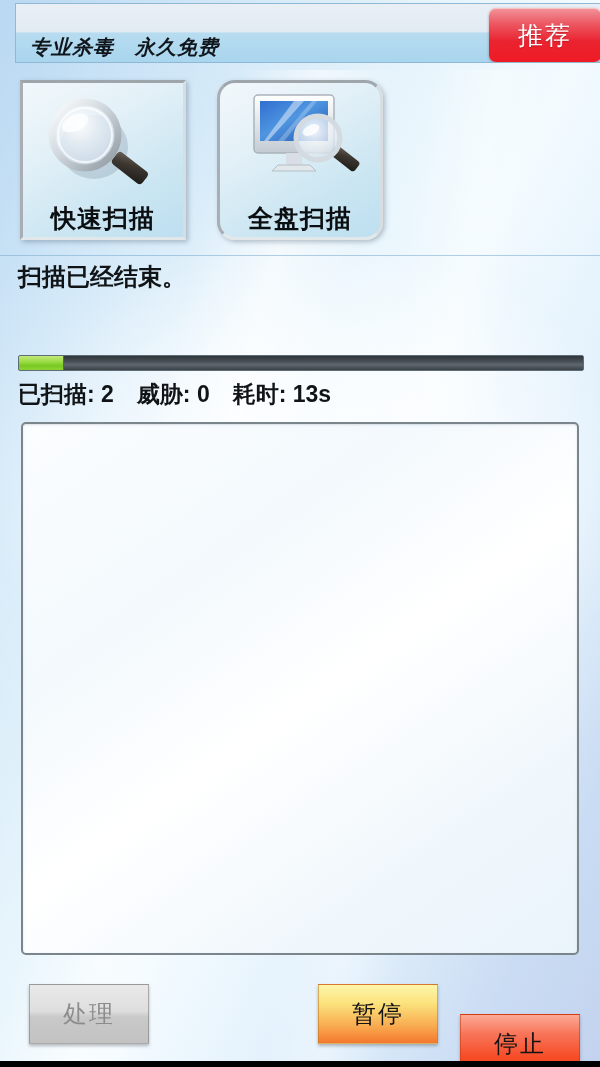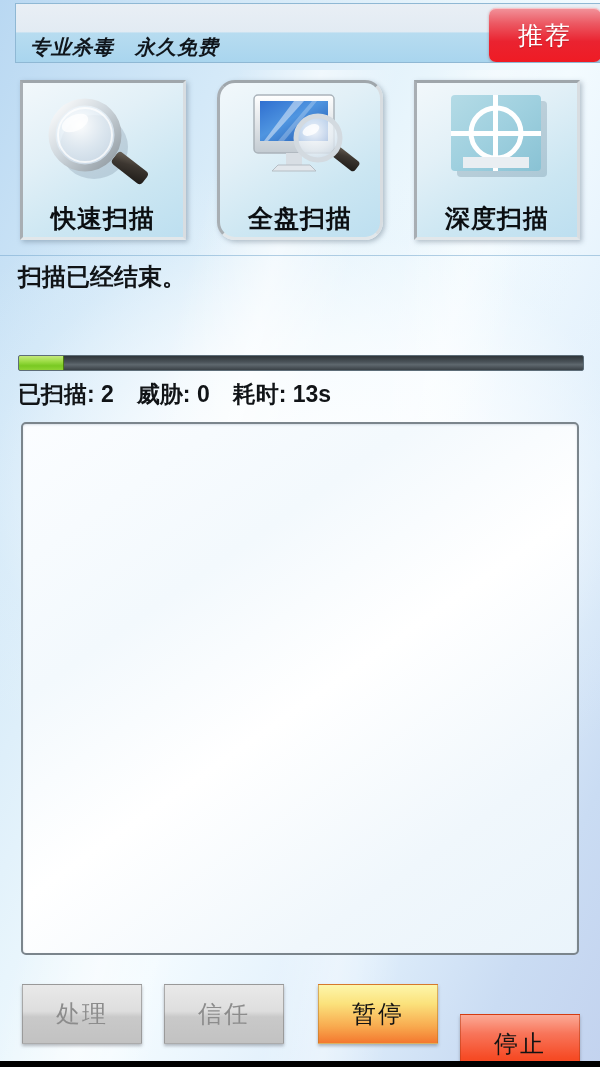--- a/index.html
+++ b/index.html
@@ -188,21 +188,21 @@
     box-sizing: border-box;
     border: 1px solid rgba(120,120,120,0.55);
     display: flex;
     align-items: center;
     justify-content: center;
     font-size: 24px;
     letter-spacing: 2px;
     cursor: pointer;
     box-shadow: 0 2px 3px rgba(60,60,70,0.35);
   }
-  .act-btn.b1 { left: 22px; }
+  .act-btn.b1 { left: 29px; }
   .act-btn.b2 { left: 164px; }
   .act-btn.b3 { left: 318px; }
   .act-btn.b4 { left: 460px; }
   .act-btn.disabled {
     background: linear-gradient(180deg, #e9e9e9 0%, #dedede 45%, #c9c9c9 55%, #c2c2c2 100%);
     color: #8c8c8c;
     cursor: default;
   }
   .act-btn.warn {
     background: linear-gradient(180deg, #fdf6ab 0%, #fbe27c 32%, #f8a94e 72%, #f4782f 100%);
@@ -302,40 +302,20 @@
           <g transform="rotate(38 116 70)">
             <rect x="108" y="58" width="30" height="12" rx="3.5" fill="url(#handleG2)"></rect>
           </g>
           <circle cx="98" cy="49" r="22" fill="url(#lensG2)" stroke="#d3dae0" stroke-width="5"></circle>
           <ellipse cx="91" cy="41" rx="9" ry="5" fill="rgba(255,255,255,0.8)" transform="rotate(-25 91 41)"></ellipse>
         </svg>
       </div>
       <div class="scan-label">全盘扫描</div>
     </div>
 
-    <div class="scan-btn">
-      <div class="scan-icon">
-        <svg viewBox="0 0 160 104" width="160" height="104">
-          <defs>
-            <linearGradient id="panelG" x1="0" y1="0" x2="1" y2="1">
-              <stop offset="0%" stop-color="#b4dbe6"></stop>
-              <stop offset="50%" stop-color="#9fd0df"></stop>
-              <stop offset="100%" stop-color="#89c2d4"></stop>
-            </linearGradient>
-          </defs>
-          <rect x="36" y="8" width="90" height="76" rx="4" fill="rgba(80,110,130,0.25)" transform="translate(4,4)"></rect>
-          <rect x="34" y="6" width="90" height="76" rx="4" fill="url(#panelG)"></rect>
-          <rect x="34" y="42" width="90" height="5" fill="#ffffff"></rect>
-          <rect x="76" y="6" width="5" height="76" fill="#ffffff"></rect>
-          <circle cx="79" cy="44" r="25" fill="none" stroke="#ffffff" stroke-width="5"></circle>
-          <rect x="46" y="68" width="66" height="11" fill="#e9eef2"></rect>
-        </svg>
-      </div>
-      <div class="scan-label">深度扫描</div>
-    </div>
 
   </div>
 
   <div class="divider"></div>
 
   <div class="status-text">扫描已经结束。</div>
 
   <div class="progress-track">
     <div class="progress-fill" style="width: 8%;"></div>
   </div>
@@ -343,23 +323,20 @@
   <div class="stats-text">已扫描: 2　威胁: 0　耗时: 13s</div>
 
   <div class="result-list">
     <div class="result-empty"></div>
   </div>
 
   <div class="btn-row">
     <div class="act-btn b1 disabled">
       <span>处理</span>
     </div>
-    <div class="act-btn b2 disabled">
-      <span>信任</span>
-    </div>
     <div class="act-btn b3 warn">
       <span>暂停</span>
     </div>
     <div class="act-btn b4 danger">
       <span>停止</span>
     </div>
   </div>
 
   <div class="bottom-bar"></div>
 

